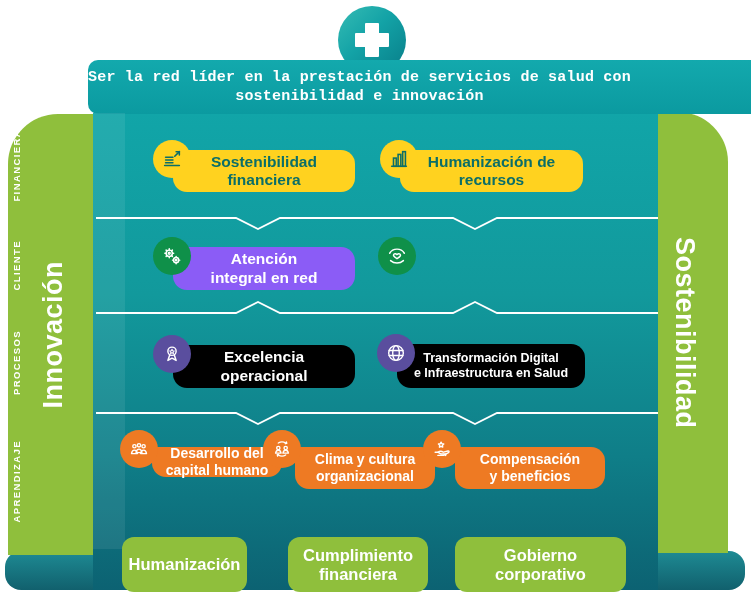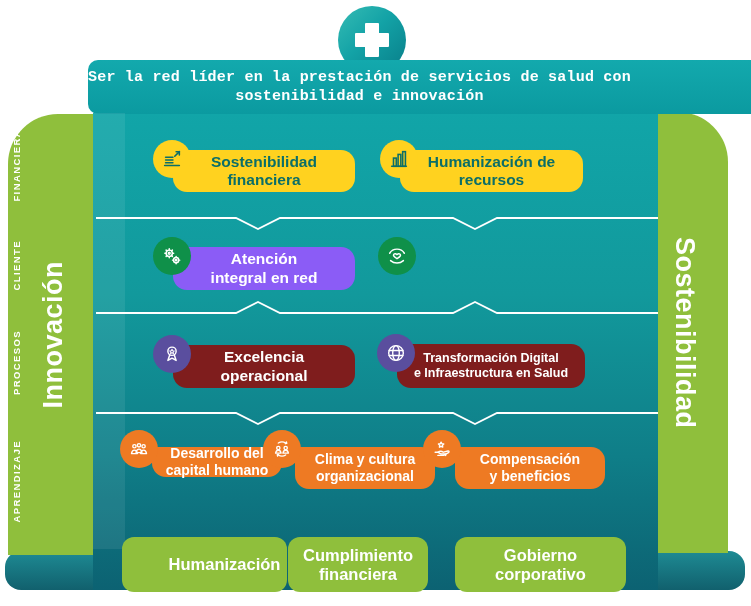--- a/index.html
+++ b/index.html
@@ -44,21 +44,21 @@
   
   .sep{position:absolute;left:96px;width:562px;height:24px;}
   .sep svg{display:block;}
 
   
   .goal{position:absolute;border-radius:3px 14px 14px 14px;display:flex;align-items:center;
     justify-content:center;text-align:center;}
   .goal .goal-label{white-space:pre-line;font-weight:600;font-size:15.5px;line-height:1.18;}
   .goal.yellow{background:#ffd21f;}  .goal.yellow .goal-label{color:#0b6e68;}
   .goal.green{background:#8b5cf6;}   .goal.green .goal-label{color:#fff;}
-  .goal.purple{background:#7f1d1d;justify-content:center;}  .goal.purple .goal-label{color:#fff;}
+  .goal.purple{background:#000000;justify-content:center;}  .goal.purple .goal-label{color:#fff;}
   .goal.orange{background:#ee7a23;}  .goal.orange .goal-label{color:#fff;}
   .goal.small-text .goal-label{font-size:12.5px;}
   .goal.row4 .goal-label{font-size:14px;}
 
   
   .icon-circle{position:absolute;width:38px;height:38px;border-radius:50%;
     display:flex;align-items:center;justify-content:center;}
   .icon-circle.yellow{background:#ffd21f;color:#0b6e68;}
   .icon-circle.green{background:#0f9049;color:#fff;}
   .icon-circle.purple{background:#5a4e9e;color:#fff;}
@@ -231,21 +231,21 @@
 y beneficios</span>
   </div>
   <div class="icon-circle orange" style="left:423px;top:430px;">
     <svg width="22" height="22" viewBox="0 0 24 24" fill="none" stroke="currentColor" stroke-width="1.5" stroke-linecap="round" stroke-linejoin="round">
       <path d="M11 4.5l.9 1.8 2 .3-1.4 1.4.3 2-1.8-.9-1.8.9.3-2-1.4-1.4 2-.3z"></path>
       <path d="M4.5 15.5h3l3.5 2h4.5c1 0 1 1.6 0 1.6"></path>
       <path d="M7.5 15.5c2-1.5 4-1.5 6 0l5-1.3c1.2-.3 1.7 1.1.6 1.7L13.5 19h-6"></path>
     </svg>
   </div>
 
-  <div class="pillar" style="left:122px;width:125px;padding-left:40px;">
+  <div class="pillar" style="left:122px;width:125px;">
     <span class="pillar-label">Humanización</span>
   </div>
   <div class="pillar" style="left:288px;width:140px;">
     <span class="pillar-label">Cumplimiento
 financiera</span>
   </div>
   <div class="pillar" style="left:455px;width:171px;">
     <span class="pillar-label">Gobierno
 corporativo</span>
   </div>

